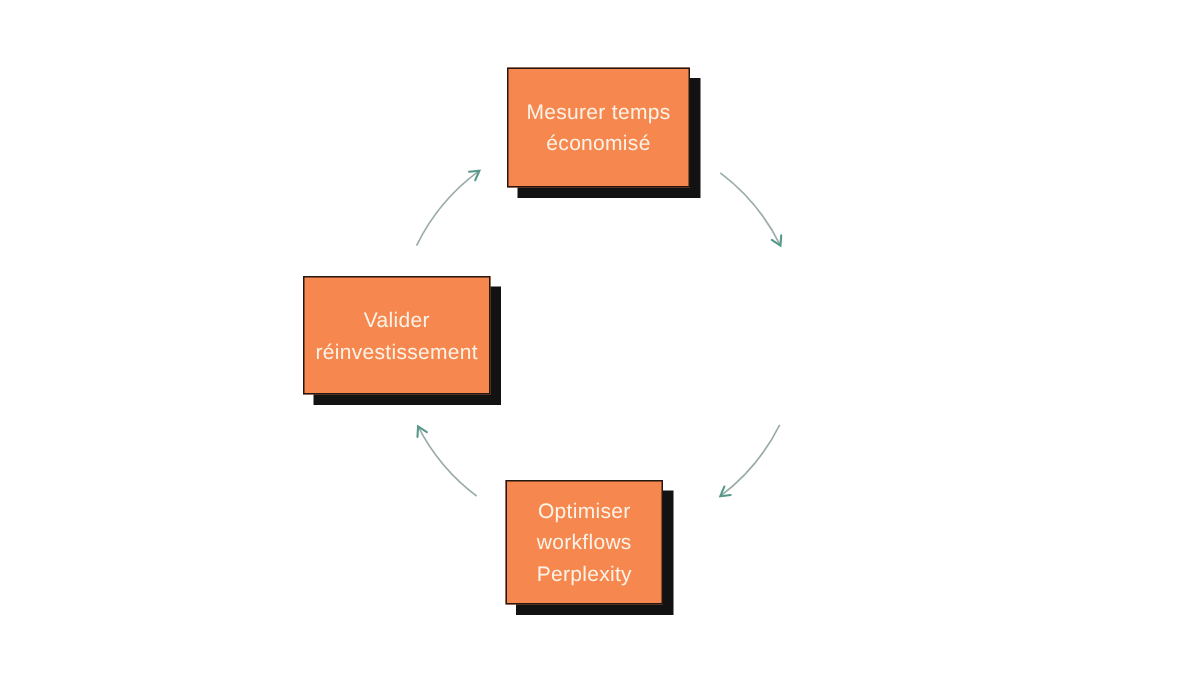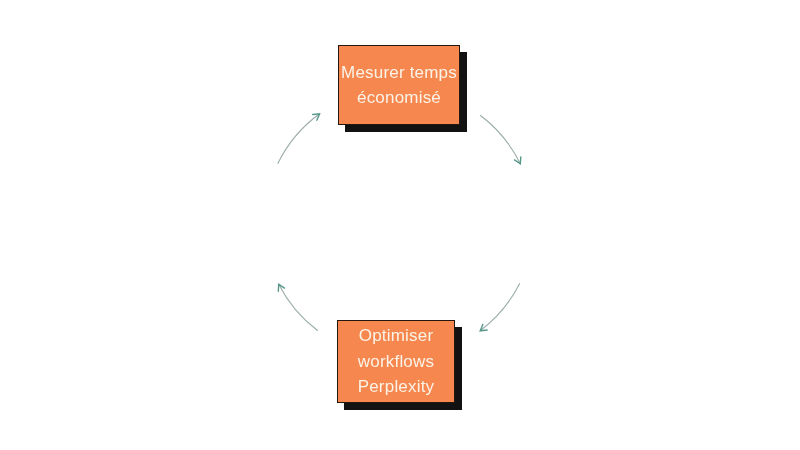--- a/index.html
+++ b/index.html
@@ -30,29 +30,29 @@
   }
   .node {
     position: absolute;
     background: var(--node-fill);
     border: 1px solid var(--node-border);
     box-shadow: 7px 7px 0 var(--node-shadow);
     display: flex;
     align-items: center;
     justify-content: center;
     color: var(--node-text);
-    font-size: 17px;
+    font-size: 14px;
     line-height: 1.5;
     letter-spacing: 0.2px;
     text-align: center;
   }
   .node-label { white-space: pre-line; }
   .node-top    { left: 338px; top: 45px;  width: 122px; height: 80px; }
   .node-right  { left: 471px; top: 184px; width: 127px; height: 79px; }
-  .node-bottom { left: 337px; top: 320px; width: 118px; height: 83px; }
+  .node-bottom { left: 337px; top: 320px; width: 105px; height: 83px; }
   .node-left   { left: 202px; top: 184px; width: 125px; height: 79px; }
 </style>
 </head>
 <body>
 
 <div class="canvas">
 
   <svg class="arrows" width="800" height="450" viewBox="0 0 800 450" aria-hidden="true">
     <defs>
       <marker id="ah" markerWidth="12" markerHeight="12" refX="7.5" refY="4.5" orient="auto" markerUnits="userSpaceOnUse">
@@ -70,14 +70,18 @@
 économisé</span>
   </div>
 
 
   <div class="node node-bottom">
     <span class="node-label">Optimiser
 workflows
 Perplexity</span>
   </div>
 
+  <div class="node node-left">
+    <span class="node-label">Valider
+réinvestissement</span>
+  </div>
 
 </div>
 
 </body></html>

